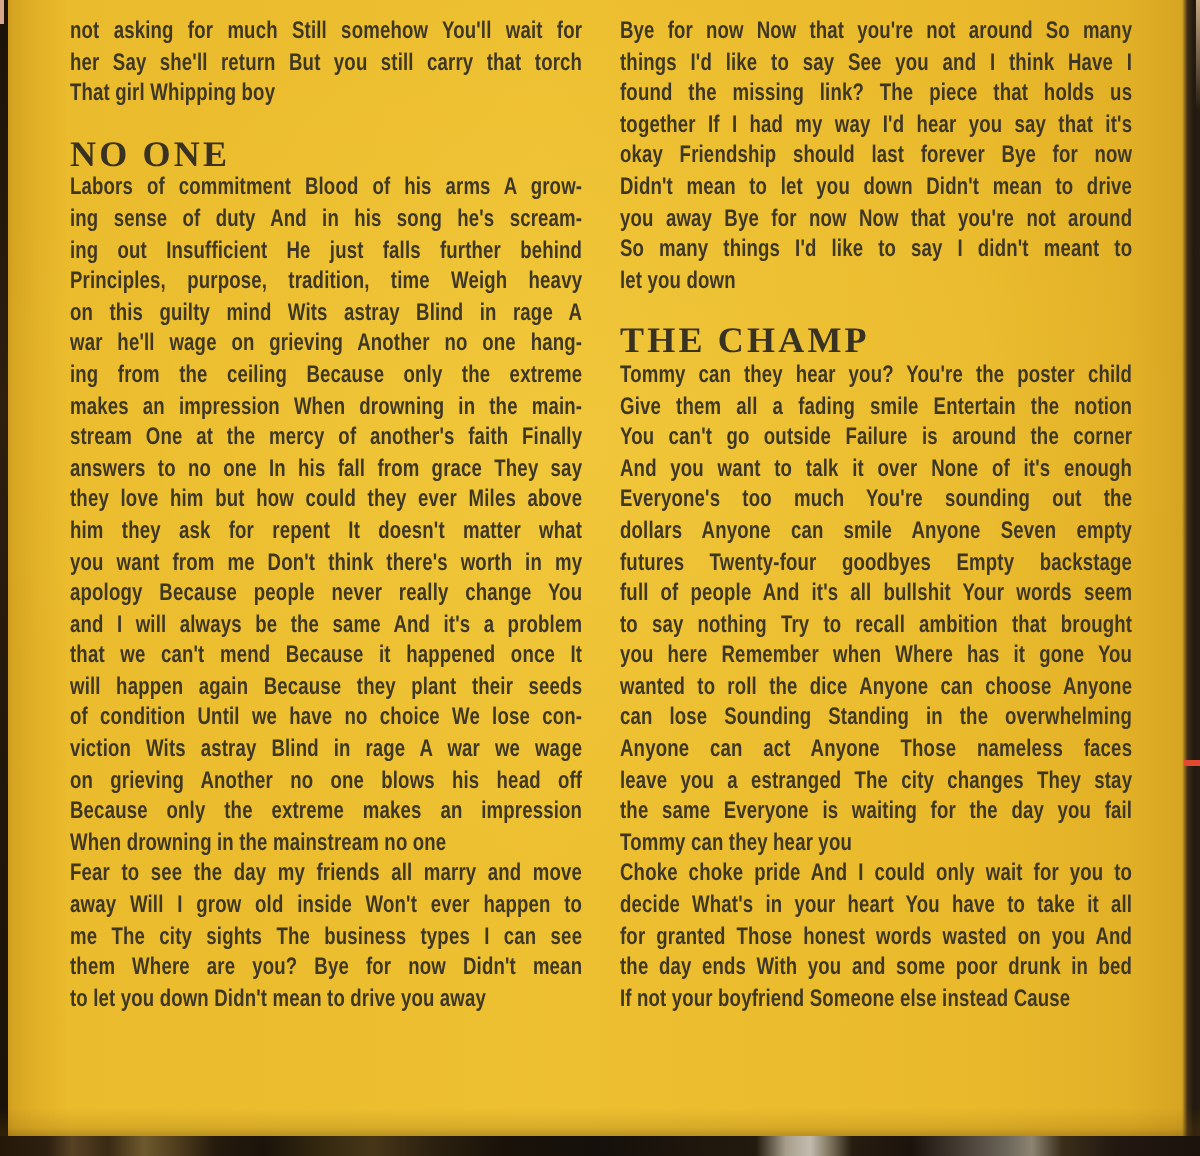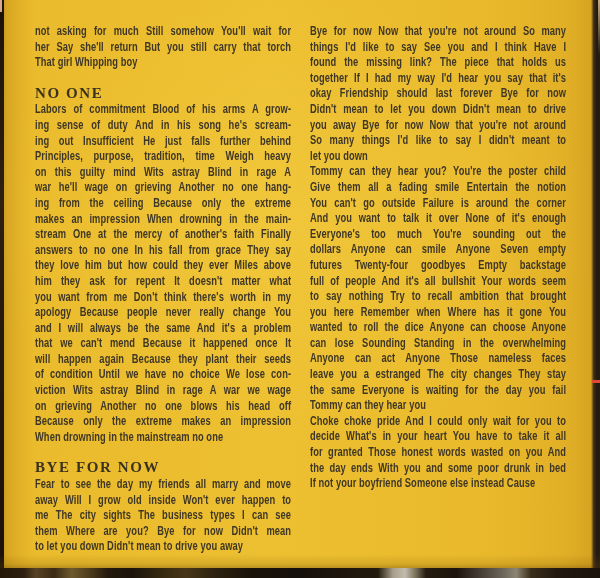--- a/index.html
+++ b/index.html
@@ -15,21 +15,21 @@
   .page::after { 
     content: "";
     position: absolute; left: 0; right: 0; bottom: 10px; height: 14px;
     background: linear-gradient(180deg, rgba(120,82,8,0) 0%, rgba(120,82,8,0.18) 70%, rgba(90,60,5,0.35) 100%);
     pointer-events: none;
   }
   .columns {
     position: absolute;
     top: 0; left: 0;
     width: 600px;
-    padding: 24px 0 0 35px;
+    padding: 8px 0 0 35px;
     display: flex;
     gap: 19px;
     box-sizing: border-box;
   }
   .column { width: 256px; }
   .line {
     font-family: "Liberation Sans", sans-serif;
     font-weight: 700;
     font-size: 12px;
     line-height: 15.6px;
@@ -39,21 +39,21 @@
     transform: scaleX(0.776);
     transform-origin: 0 0;
     text-align: justify;
     text-align-last: justify;
     white-space: nowrap;
   }
   .line.last { text-align-last: left; }
   .song-title {
     font-family: "Liberation Serif", serif;
     font-weight: 700;
-    font-size: 15px;
+    font-size: 18px;
     line-height: 15.6px;
     letter-spacing: 1.6px;
     color: #3a3221;
     margin: 15px 0 1px 0;
   }
   .edge-left {
     position: absolute; left: 0; top: 0; bottom: 0; width: 4px;
     background: linear-gradient(180deg, #1b1208 0%, #2e1f0f 35%, #21160b 70%, #191108 100%);
   }
   .corner-pink {
@@ -112,41 +112,41 @@
           <div class="line">and I will always be the same And it's a problem</div>
           <div class="line">that we can't mend Because it happened once It</div>
           <div class="line">will happen again Because they plant their seeds</div>
           <div class="line">of condition Until we have no choice We lose con-</div>
           <div class="line">viction Wits astray Blind in rage A war we wage</div>
           <div class="line">on grieving Another no one blows his head off</div>
           <div class="line">Because only the extreme makes an impression</div>
           <div class="line last">When drowning in the mainstream no one</div>
         </div>
         <div class="section">
-          <div class="song-title">BYE FOR NOW</div>
           <div class="line">Fear to see the day my friends all marry and move</div>
           <div class="line">away  Will I grow old inside Won't ever happen to</div>
           <div class="line">me The city sights The business types I can see</div>
           <div class="line">them Where are you? Bye for now Didn't mean</div>
           <div class="line last">to let you down Didn't mean to drive you away</div>
         </div>
       </div>
     <div class="column">
         <div class="section">
           <div class="line">Bye for now Now that you're not around So many</div>
           <div class="line">things I'd like to say See you and I think Have I</div>
           <div class="line">found the missing link? The piece that holds us</div>
           <div class="line">together If I had my way I'd hear you say that it's</div>
           <div class="line">okay Friendship should last forever Bye for now</div>
           <div class="line">Didn't mean to let you down Didn't mean to drive</div>
           <div class="line">you away Bye for now Now that you're not around</div>
           <div class="line">So many things I'd like to say I didn't meant to</div>
           <div class="line last">let you down</div>
         </div>
         <div class="section">
+          <div class="song-title">THE CHAMP</div>
           <div class="line">Tommy can they hear you? You're the poster child</div>
           <div class="line">Give them all a fading smile Entertain the notion</div>
           <div class="line">You can't go outside Failure is around the corner</div>
           <div class="line">And you want to talk it over None of it's enough</div>
           <div class="line">Everyone's too much You're sounding out the</div>
           <div class="line">dollars Anyone can smile Anyone Seven empty</div>
           <div class="line">futures Twenty-four goodbyes Empty backstage</div>
           <div class="line">full of people And it's all bullshit Your words seem</div>
           <div class="line">to say nothing Try to recall ambition that brought</div>
           <div class="line">you here Remember when Where has it gone You</div>

